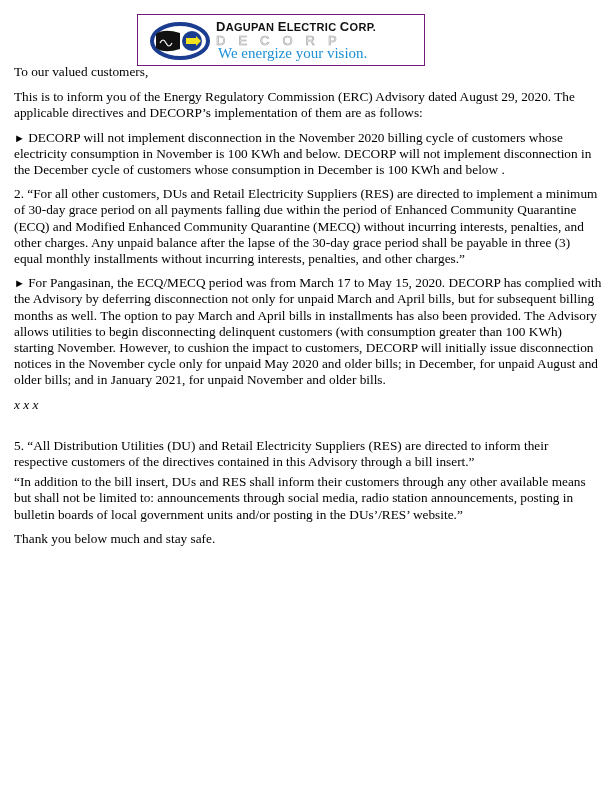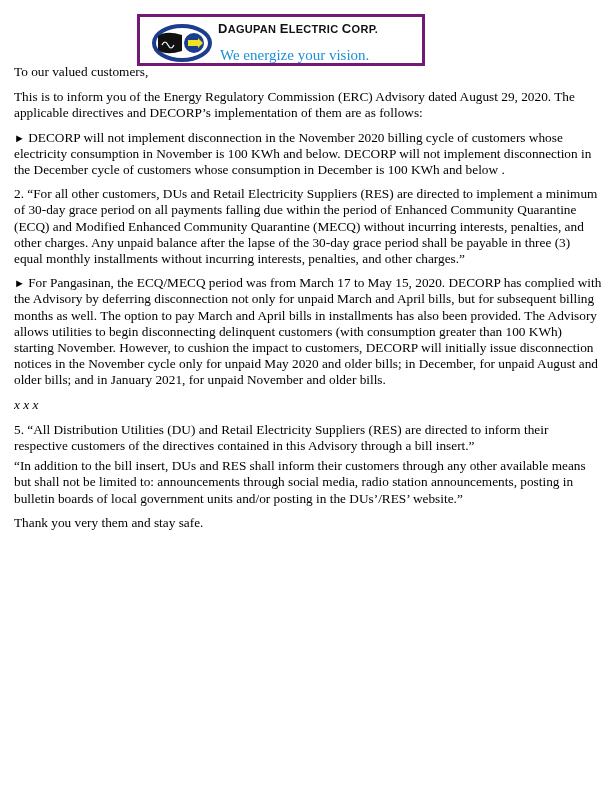--- a/index.html
+++ b/index.html
@@ -16,21 +16,21 @@
       color: #000;
       font-size: 13.3px;
       line-height: 16.2px;
     }
     .logo-box {
       position: absolute;
       left: 137px;
       top: 14px;
       width: 288px;
       height: 52px;
-      border: 3px solid #701a75;
+      border: 1px solid #701a75;
       background: #fff;
       box-sizing: border-box;
     }
     .logo-emblem {
       position: absolute;
       left: 12px;
       top: 7px;
       width: 60px;
       height: 38px;
     }
@@ -75,49 +75,50 @@
     p {
       margin: 0 0 8px 0;
     }
     .p-greet { margin-bottom: 9px; }
     .arrow { font-size: 11px; }
     .url {
       font-family: "Liberation Mono", "DejaVu Sans Mono", monospace;
       font-weight: bold;
       font-size: 13px;
     }
-    .xxx { font-style: italic; margin-bottom: 9px; }
+    .xxx { font-style: italic; margin-bottom: 25px; }
     .tight { margin-bottom: 4px; }
   </style>
 </head>
 <body>
 
 <div class="logo-box">
   <svg class="logo-emblem" viewBox="0 0 60 38">
     <ellipse cx="30" cy="19" rx="28" ry="17" fill="none" stroke="#1a3d8f" stroke-width="4"></ellipse>
     <path d="M6 12 Q14 6 30 11 L30 27 Q14 32 6 26 Z" fill="#111"></path>
     <path d="M10 21 q3 -6 6 0 t6 0" fill="none" stroke="#ffffff" stroke-width="1.2"></path>
     <circle cx="42" cy="19" r="10" fill="#1a3d8f"></circle>
     <path d="M36 16 h10 v-2 l5 5 l-5 5 v-2 h-10 z" fill="#f1e21f"></path>
   </svg>
   <div class="logo-title">
     <span class="big">D</span><span>AGUPAN </span><span class="big">E</span><span>LECTRIC </span><span class="big">C</span><span>ORP.</span>
   </div>
+  <div class="logo-decorp">DECORP</div>
   <div class="logo-tagline">We energize your vision.</div>
 </div>
 
 <div class="content">
   <p class="p-greet">To our valued customers,</p>
   <p>This is to inform you of the Energy Regulatory Commission (ERC) Advisory dated August 29, 2020. The applicable directives and DECORP’s implementation of them are as follows:</p>
   <p>
     <span class="arrow">►</span>
     <span>DECORP will not implement disconnection in the November 2020 billing cycle of customers whose electricity consumption in November is 100 KWh and below. DECORP will not implement disconnection in the December cycle of customers whose consumption in December is 100 KWh and below .</span>
   </p>
   <p>2. “For all other customers, DUs and Retail Electricity Suppliers (RES) are directed to implement a minimum of 30-day grace period on all payments falling due within the period of Enhanced Community Quarantine (ECQ) and Modified Enhanced Community Quarantine (MECQ) without incurring interests, penalties, and other charges. Any unpaid balance after the lapse of the 30-day grace period shall be payable in three (3) equal monthly installments without incurring interests, penalties, and other charges.”</p>
   <p>
     <span class="arrow">►</span>
     <span>For Pangasinan, the ECQ/MECQ period was from March 17 to May 15, 2020. DECORP has complied with the Advisory by deferring disconnection not only for unpaid March and April bills, but for subsequent billing months as well. The option to pay March and April bills in installments has also been provided. The Advisory allows utilities to begin disconnecting delinquent customers (with consumption greater than 100 KWh) starting November. However, to cushion the impact to customers, DECORP will initially issue disconnection notices in the November cycle only for unpaid May 2020 and older bills; in December, for unpaid August and older bills; and in January 2021, for unpaid November and older bills.</span>
   </p>
   <p class="xxx">x x x</p>
   <p class="tight">5. “All Distribution Utilities (DU) and Retail Electricity Suppliers (RES) are directed to inform their respective customers of the directives contained in this Advisory through a bill insert.”</p>
   <p>“In addition to the bill insert, DUs and RES shall inform their customers through any other available means but shall not be limited to: announcements through social media, radio station announcements, posting in bulletin boards of local government units and/or posting in the DUs’/RES’ website.”</p>
-  <p>Thank you very them and stay safe.</p>
+  <p>Thank you below much and stay safe.</p>
 </div>
 
 </body></html>

